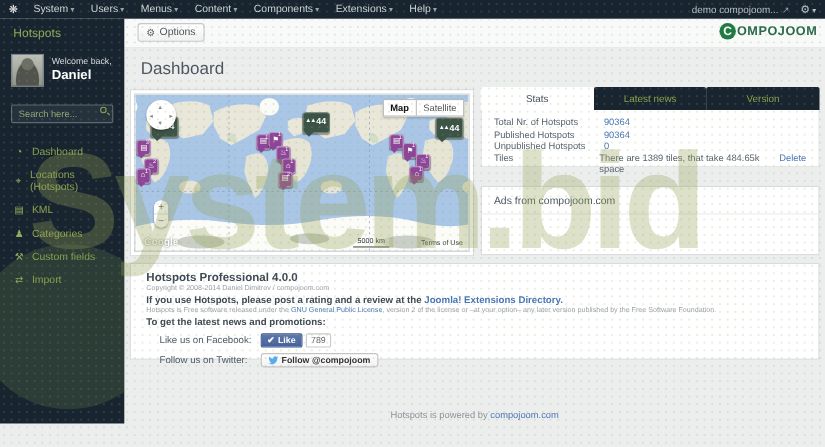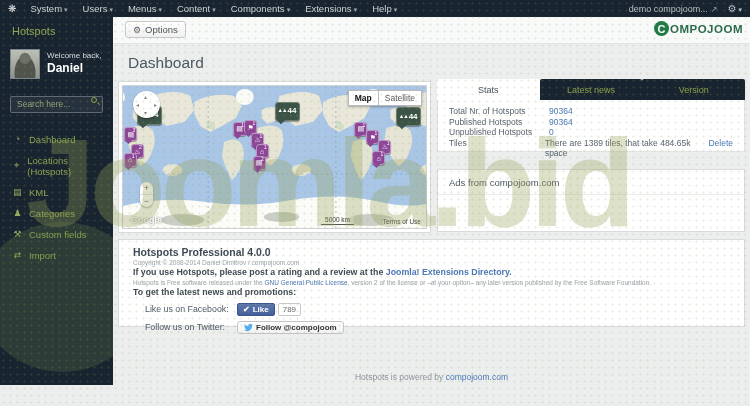--- a/index.html
+++ b/index.html
@@ -384,13 +384,13 @@
     </div>
   </div>
 
   <div class="powered">
     <span>Hotspots is powered by</span>
     <a class="bluelink">compojoom.com</a>
   </div>
 </div>
 
 <div class="dots"></div>
-<div class="watermark">Joomla.bid</div>
+<div class="watermark">System.bid</div>
 
 </body></html>

